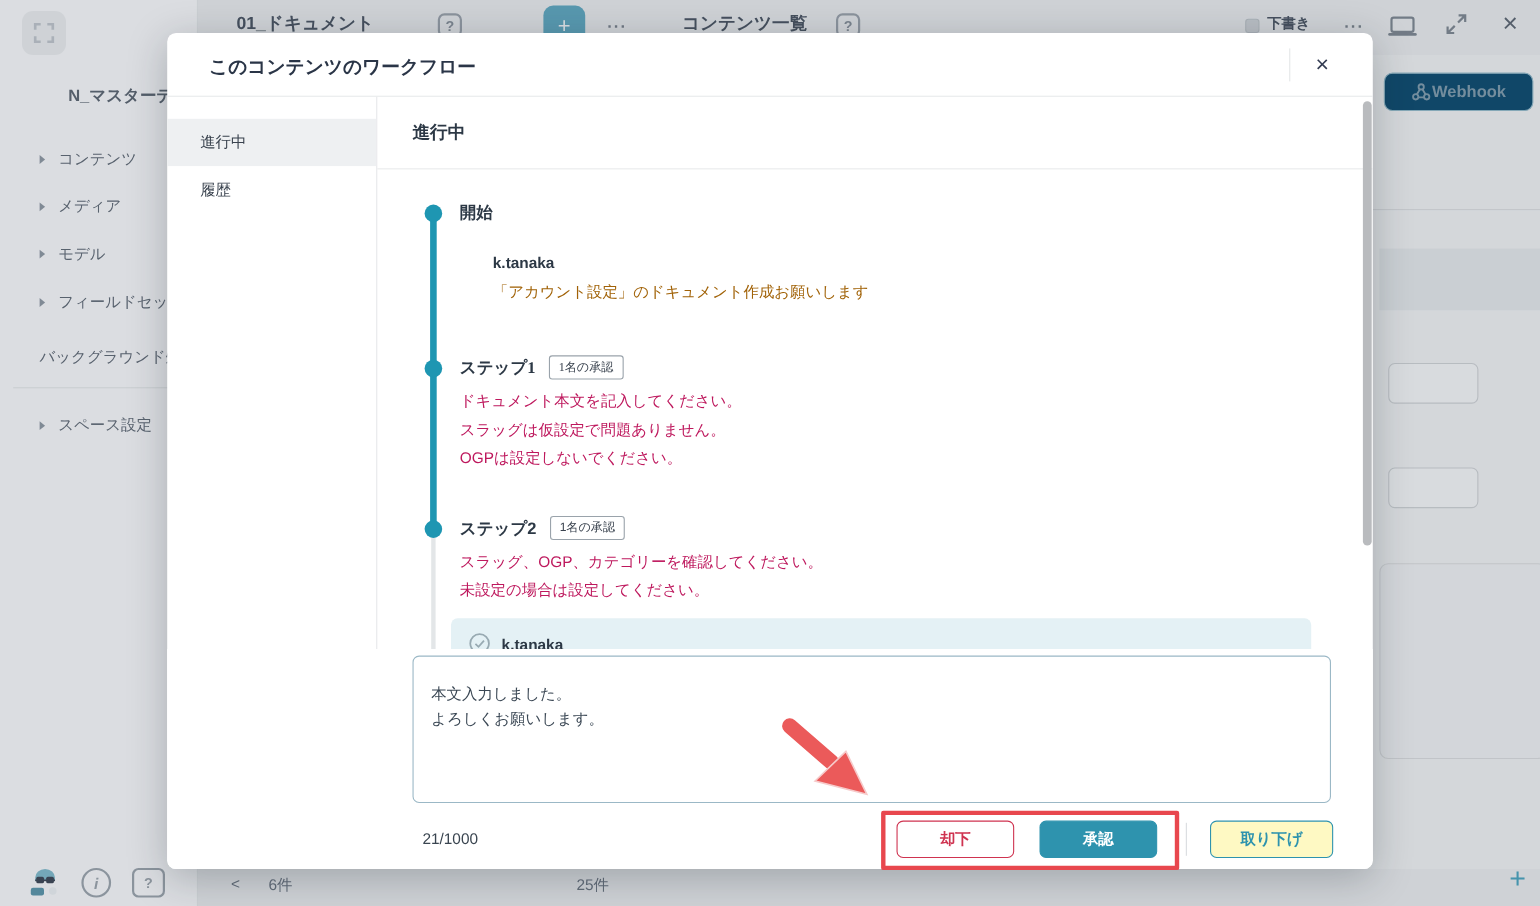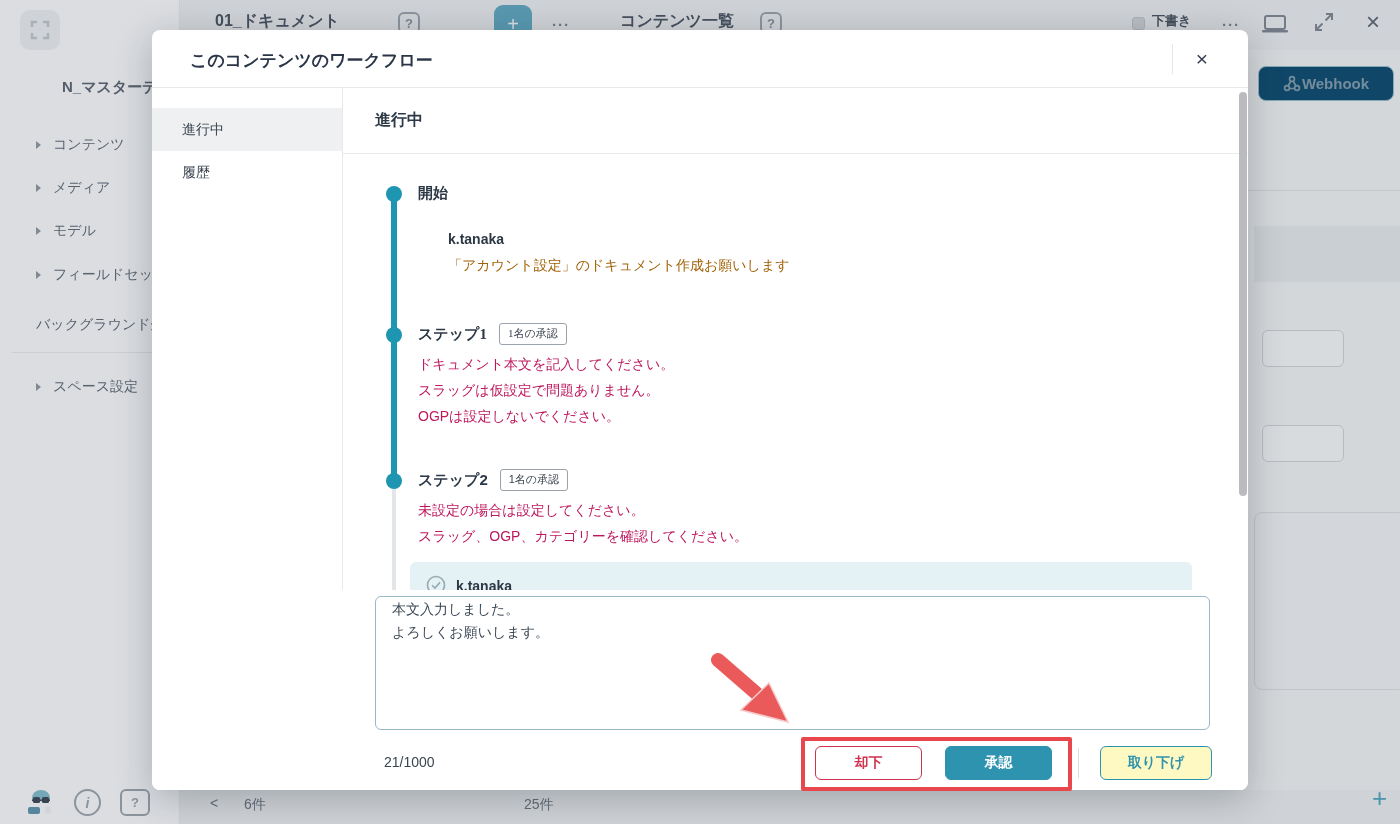--- a/index.html
+++ b/index.html
@@ -56,21 +56,21 @@
   .tl-title { position:absolute; left:75px; font-size:15px; font-weight:bold; color:#2c3845; display:flex; align-items:center; gap:12px; }
   .tl-badge { border:1px solid #9aa3ab; border-radius:3px; padding:2px 8px 3px; font-size:11px; font-weight:normal; color:#39424e; background:#fff; }
   .tl-author { position:absolute; left:105px; font-size:14px; font-weight:bold; color:#2c3845; }
   .tl-comment { position:absolute; left:105px; font-size:14px; color:#a16207; }
   .tl-desc { position:absolute; left:75px; font-size:14px; color:#be185d; line-height:26px; }
   .approved-box { position:absolute; left:67px; top:407px; width:782px; height:56px; background:#e4f1f5; border-radius:6px; }
   .approved-name { position:absolute; left:46px; top:16px; font-size:14px; font-weight:bold; color:#2c3845; }
   .check-ico { position:absolute; left:16px; top:13px; }
   .m-scrollthumb { position:absolute; left:1087px; top:62px; width:8px; height:404px; border-radius:4px; background:#b9bbbe; }
   .m-footer { position:absolute; left:0; top:560px; right:0; height:200px; background:#fff; border-radius:0 0 8px 8px; }
-  .cmt-area { position:absolute; left:223px; top:6px; width:835px; height:134px; border:1px solid #9bb8c6; border-radius:6px; padding:1px 16px; font-size:14px; line-height:23px; color:#3a4754; resize:none; font-family:inherit; background:#fff; outline:none; }
+  .cmt-area { position:absolute; left:223px; top:6px; width:835px; height:134px; border:1px solid #9bb8c6; border-radius:6px; padding:22px 16px; font-size:14px; line-height:23px; color:#3a4754; resize:none; font-family:inherit; background:#fff; outline:none; }
   .cmt-counter { position:absolute; left:232px; top:164px; font-size:14px; color:#3a4550; }
   .btn { position:absolute; top:156px; height:34px; border-radius:6px; font-size:14px; font-weight:bold; display:flex; align-items:center; justify-content:center; cursor:pointer; }
   .btn-reject { left:663px; width:107px; background:#fff; border:1px solid #cf3350; color:#cf3350; }
   .btn-approve { left:793px; width:107px; background:#2e93ae; border:1px solid #2e93ae; color:#fff; }
   .btn-vdiv { position:absolute; left:926px; top:158px; width:1px; height:30px; background:#d9dcdf; }
   .btn-withdraw { left:948px; width:112px; background:#fef9c3; border:1px solid #2e93ae; color:#2e93ae; }
 
   
   .anno { position:absolute; z-index:20; }
   .anno-rect { left:801px; top:737px; width:271px; height:54px; border:4px solid #e8474e; border-radius:2px; }
@@ -217,22 +217,22 @@
           <div>スラッグは仮設定で問題ありません。</div>
           <div>OGPは設定しないでください。</div>
         </div>
 
         <div class="tl-dot" style="top:318px;"></div>
         <div class="tl-title" style="top:314px;">
           <span>ステップ2</span>
           <span class="tl-badge">1名の承認</span>
         </div>
         <div class="tl-desc" style="top:342px;">
+          <div>スラッグ、OGP、カテゴリーを確認してください。</div>
           <div>未設定の場合は設定してください。</div>
-          <div>スラッグ、OGP、カテゴリーを確認してください。</div>
         </div>
 
         <div class="approved-box">
           <svg class="check-ico" width="20" height="20" viewBox="0 0 20 20">
             <circle cx="10" cy="10" r="8.5" fill="none" stroke="#98aab2" stroke-width="1.6"></circle>
             <path d="M6.2 10.4 L9 13 L14 7.4" fill="none" stroke="#98aab2" stroke-width="1.6"></path>
           </svg>
           <div class="approved-name">k.tanaka</div>
         </div>
       </div>

